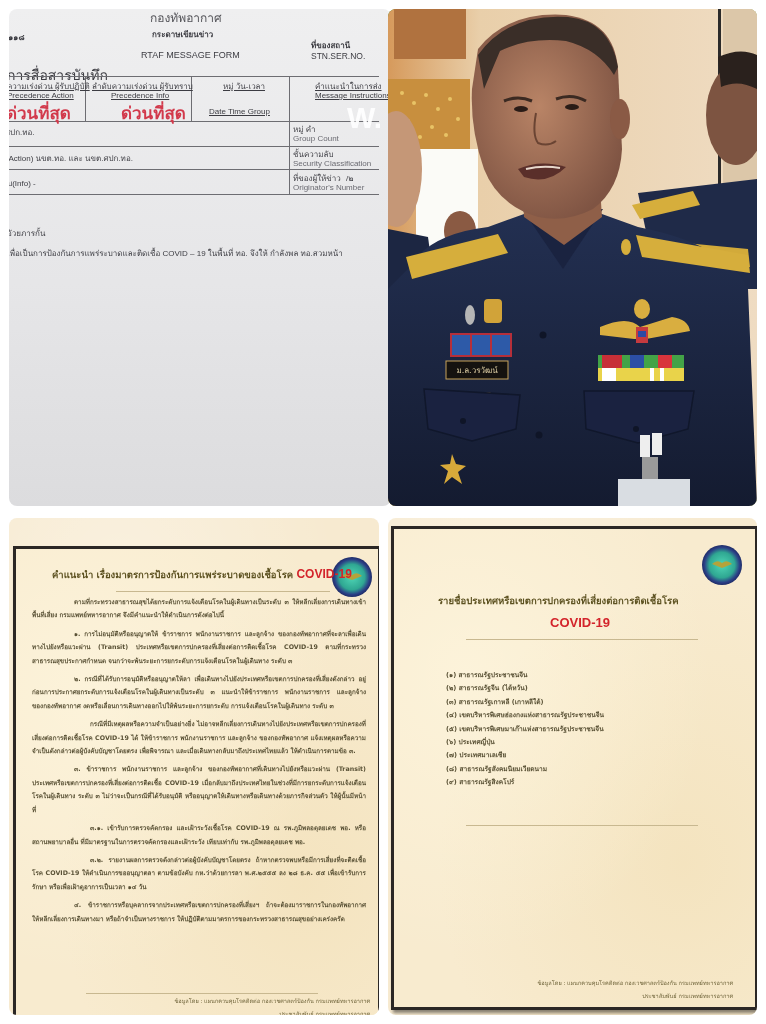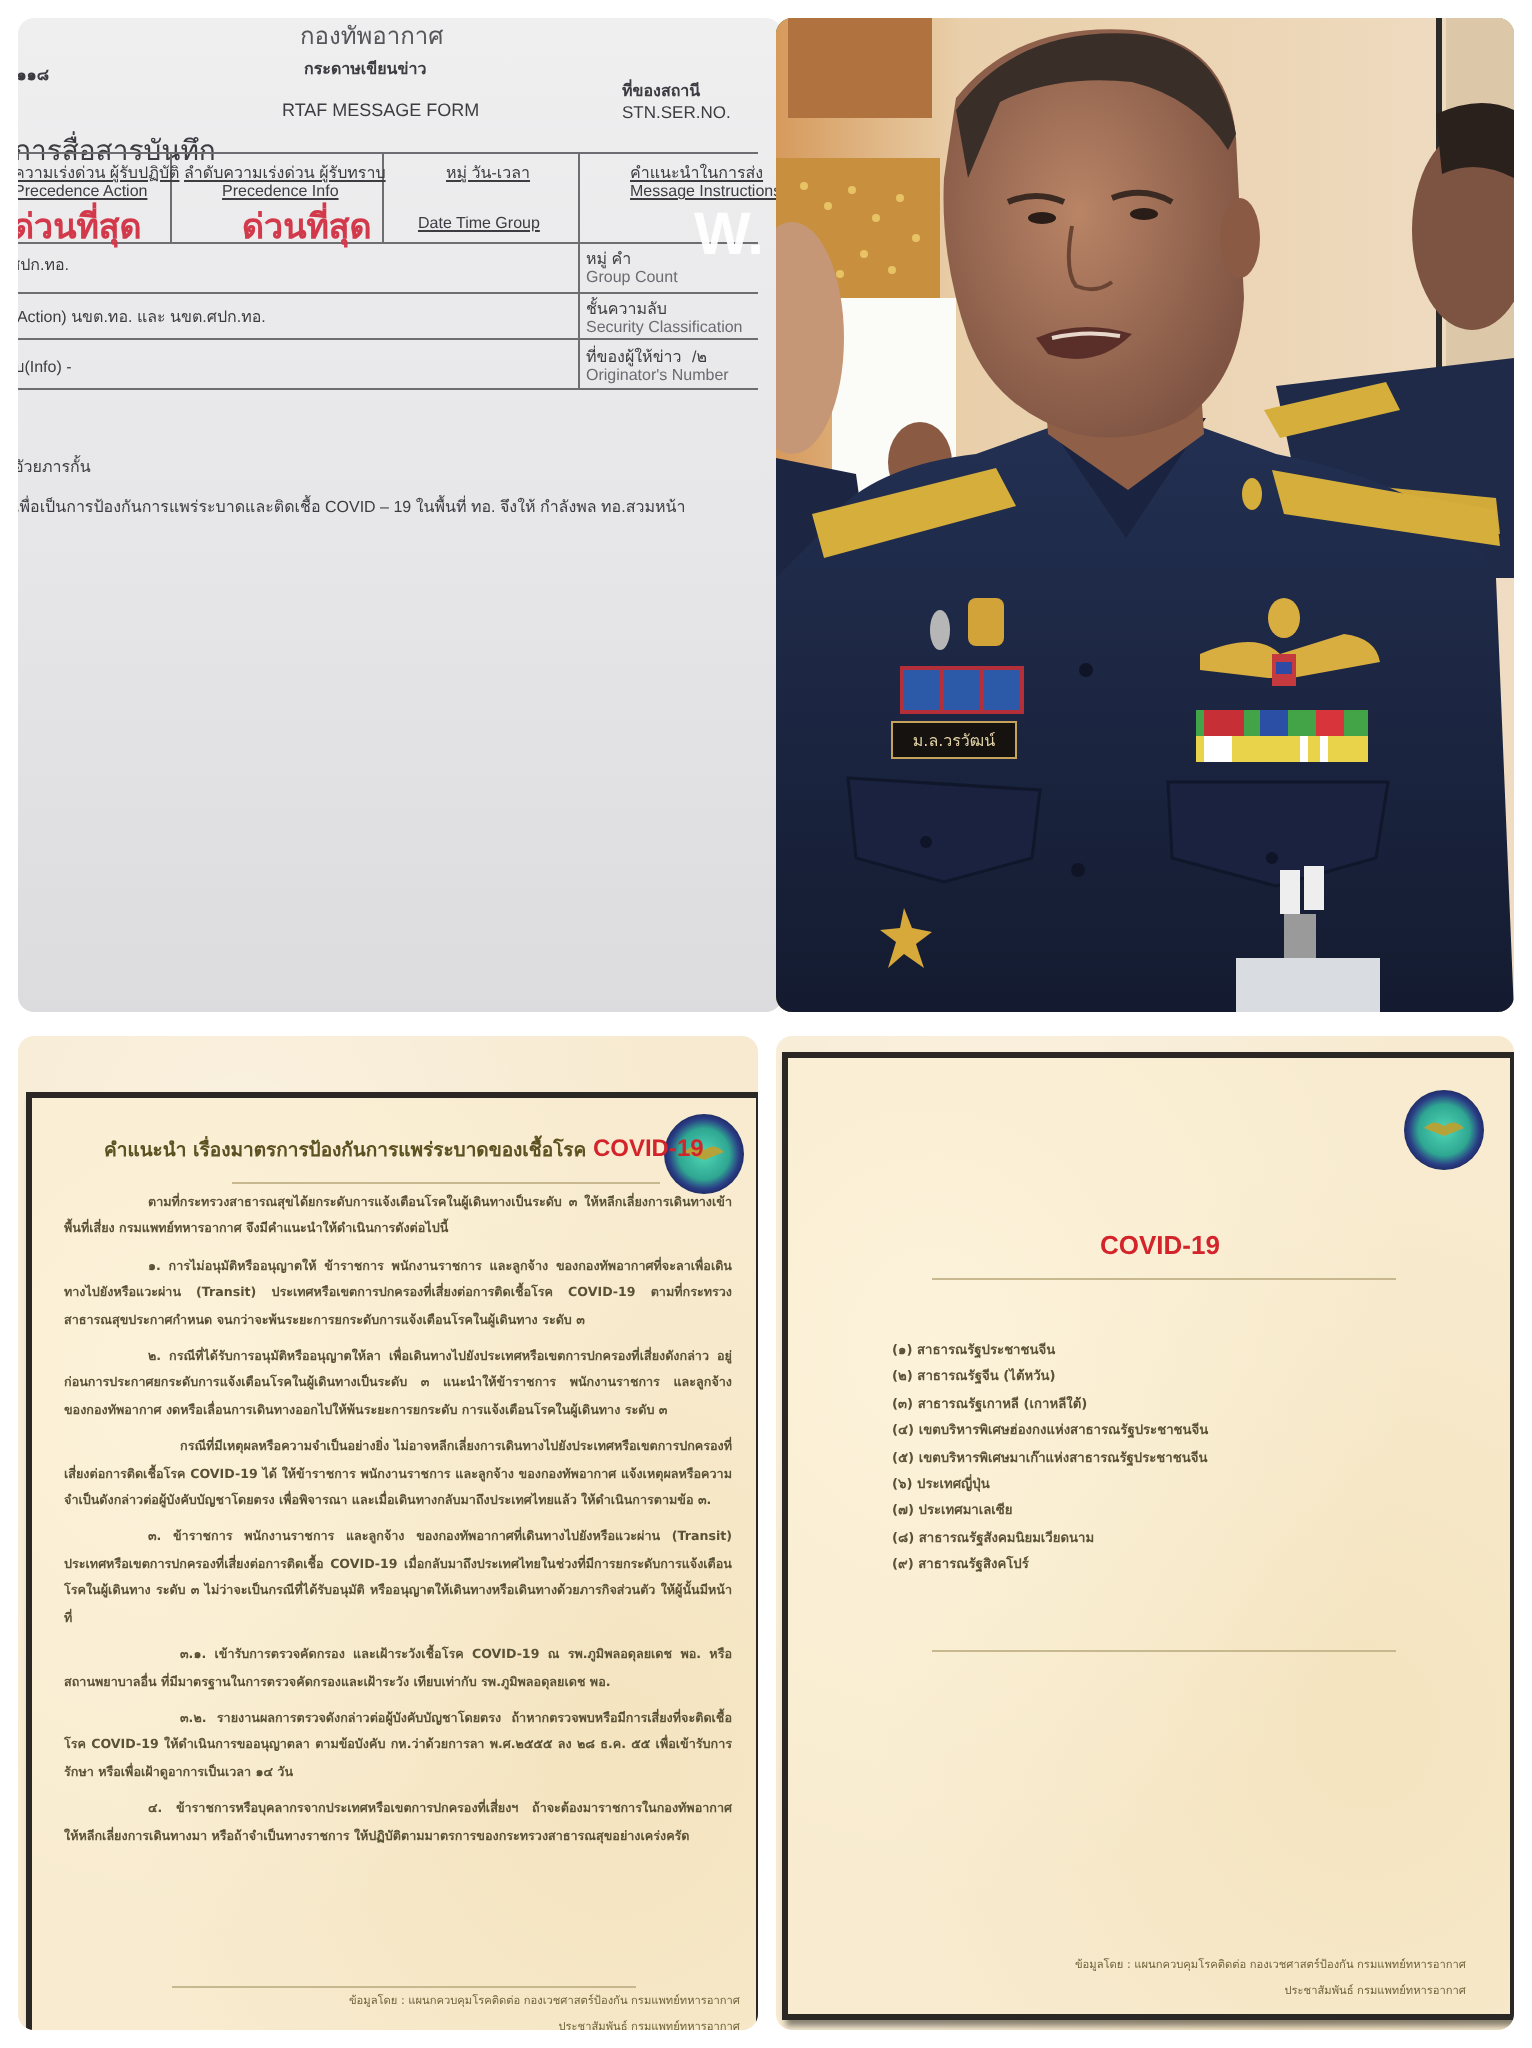--- a/index.html
+++ b/index.html
@@ -255,20 +255,21 @@
 </div>
 
 <div id="t4" class="tile parch">
   <div class="doc-frame" style="left:3px;top:8px;width:361px;height:478px;">
     <div class="inner">
       <div class="emblem" style="left:308px;top:16px;">
         <svg class="bird" viewBox="0 0 20 10">
             <path d="M0 5 Q5 0 10 4 Q15 0 20 5 L10 9 Z" fill="#b5a33a"></path>
           </svg>
       </div>
+      <div class="doc-title" style="left:44px;top:64px;font-size:9.5px;">รายชื่อประเทศหรือเขตการปกครองที่เสี่ยงต่อการติดเชื้อโรค</div>
       <div class="doc-title covid" style="left:156px;top:86px;font-size:13px;">COVID-19</div>
       <div class="rule" style="left:72px;top:110px;width:232px;"></div>
       <ul class="list" style="left:52px;top:140px;">
         <li>(๑) สาธารณรัฐประชาชนจีน</li>
         <li>(๒) สาธารณรัฐจีน (ไต้หวัน)</li>
         <li>(๓) สาธารณรัฐเกาหลี (เกาหลีใต้)</li>
         <li>(๔) เขตบริหารพิเศษฮ่องกงแห่งสาธารณรัฐประชาชนจีน</li>
         <li>(๕) เขตบริหารพิเศษมาเก๊าแห่งสาธารณรัฐประชาชนจีน</li>
         <li>(๖) ประเทศญี่ปุ่น</li>
         <li>(๗) ประเทศมาเลเซีย</li>

